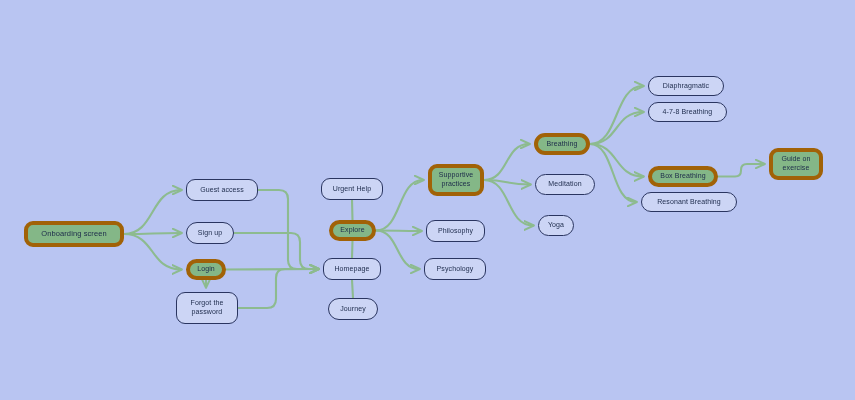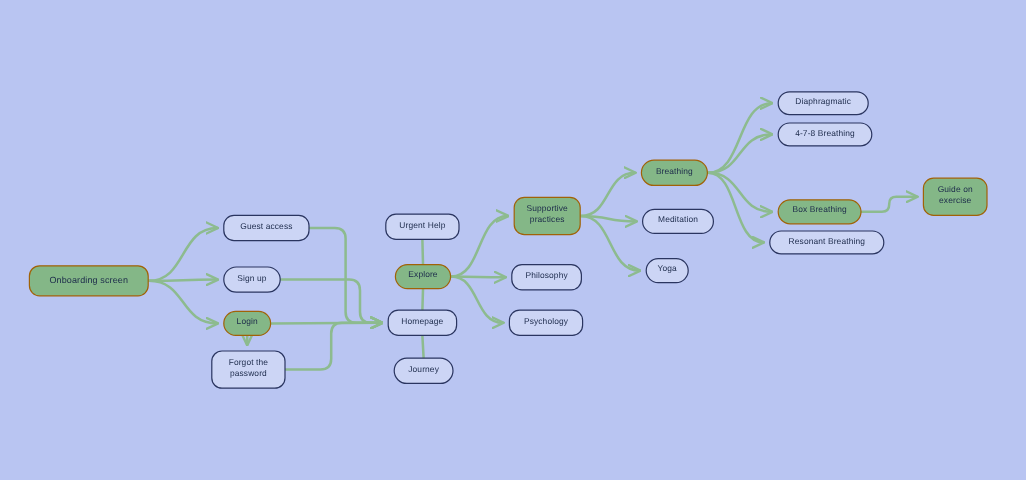--- a/index.html
+++ b/index.html
@@ -39,21 +39,21 @@
     z-index: 3;
     padding: 2px 6px;
   }
   .node.plain {
     background: #ccd5f5;
     border: 1px solid #2a3560;
     border-radius: 999px;
   }
   .node.accent {
     background: #84b787;
-    border: 1px solid #a16207;
+    border: 4px solid #a16207;
     border-radius: 999px;
   }
   .node.accent.boxy {
     border-radius: 9px;
   }
   .node.plain.boxy {
     border-radius: 9px;
   }
   .node .lbl {
     display: block;

